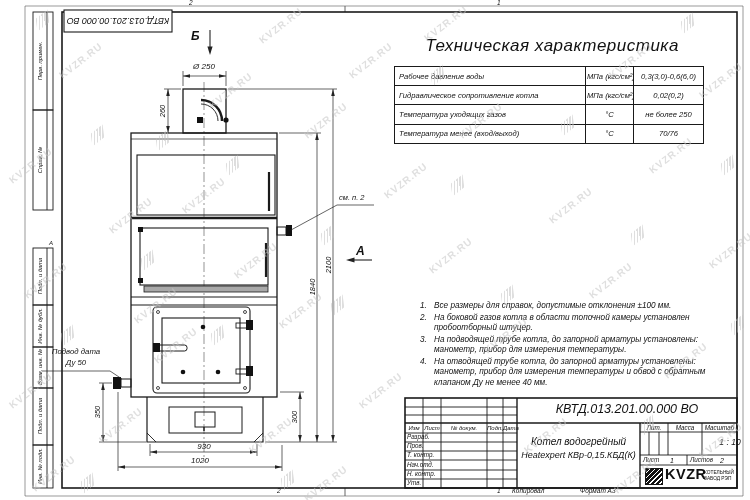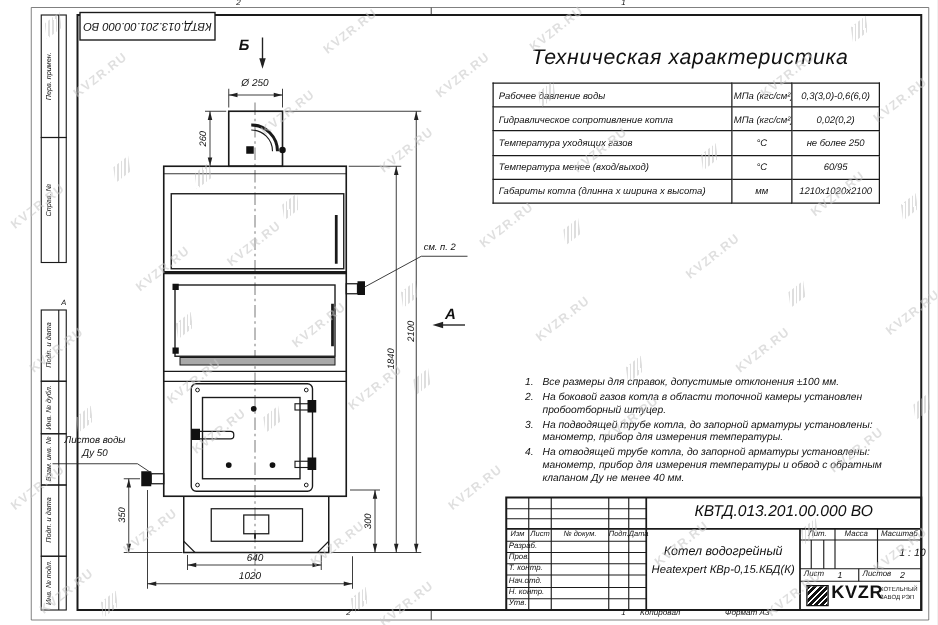--- a/index.html
+++ b/index.html
@@ -263,26 +263,21 @@
           <td>0,02(0,2)</td>
         </tr>
     <tr>
           <td class="name">Температура уходящих газов</td>
           <td>°С</td>
           <td>не более 250</td>
         </tr>
     <tr>
           <td class="name">Температура менее (вход/выход)</td>
           <td>°С</td>
-          <td>60/95</td>
-        </tr>
-    <tr>
-          <td class="name">Габариты котла (длинна х ширина х высота)</td>
-          <td>мм</td>
-          <td>1210х1020х2100</td>
+          <td>70/76</td>
         </tr>
   </tbody>
     </table>
 
   <div id="notes">
     <div class="note">
         <span class="num">1.</span>
         <span class="txt">Все размеры для справок, допустимые отклонения ±100 мм.</span>
       </div>
     <div class="note">
@@ -298,27 +293,27 @@
         <span class="txt">На отводящей трубе котла, до запорной арматуры установлены: манометр, прибор для измерения температуры и обвод с обратным клапаном Ду не менее 40 мм.</span>
       </div>
   </div>
 
   <span class="t c z2" style="left:182px;top:63px;width:44px;font-size:8px;">Ø 250</span>
   <span class="t c blk rot90 z2" style="left:143px;top:106px;width:40px;font-size:7.5px;">260</span>
   <span class="t c blk rot90 z2" style="left:309px;top:260px;width:40px;font-size:7.5px;">2100</span>
   <span class="t c blk rot90 z2" style="left:293px;top:282px;width:40px;font-size:7.5px;">1840</span>
   <span class="t c blk rot90 z2" style="left:78px;top:407px;width:40px;font-size:7.5px;">350</span>
   <span class="t c blk rot90 z2" style="left:275px;top:412px;width:40px;font-size:7.5px;">300</span>
-  <span class="t c z2" style="left:184px;top:443px;width:40px;font-size:8px;">640</span>
+  <span class="t c z2" style="left:184px;top:443px;width:40px;font-size:8px;">930</span>
   <span class="t c z2" style="left:179px;top:457px;width:42px;font-size:8px;">1020</span>
 
   <span class="t z2" style="left:191px;top:30px;font-size:12px;font-weight:bold;">Б</span>
   <span class="t z2" style="left:356px;top:245px;font-size:12px;font-weight:bold;">А</span>
   <span class="t z2" style="left:339px;top:194px;font-size:7.5px;">см. п. 2</span>
-  <span class="t c z2" style="left:42px;top:348px;width:68px;font-size:7.8px;">Листов воды</span>
+  <span class="t c z2" style="left:42px;top:348px;width:68px;font-size:7.8px;">Подвод дата</span>
   <span class="t c z2" style="left:42px;top:359px;width:68px;font-size:7.8px;">Ду 50</span>
 
   <span class="t c z2" style="left:517px;top:403px;width:220px;font-size:12.5px;">КВТД.013.201.00.000 ВО</span>
   <span class="t c z2" style="left:519px;top:436px;width:119px;font-size:10px;">Котел водогрейный</span>
   <span class="t c z2" style="left:517px;top:451px;width:123px;font-size:9px;">Heatexpert КВр-0,15.КБД(К)</span>
   <span class="t c z2" style="left:405px;top:425px;width:18px;font-size:6px;">Изм</span>
   <span class="t c z2" style="left:423px;top:425px;width:18px;font-size:6px;">Лист</span>
   <span class="t c z2" style="left:441px;top:425px;width:46px;font-size:6px;">№ докум.</span>
   <span class="t c z2" style="left:487px;top:425px;width:16px;font-size:6px;">Подп.</span>
   <span class="t c z2" style="left:503px;top:425px;width:14px;font-size:6px;">Дата</span>

